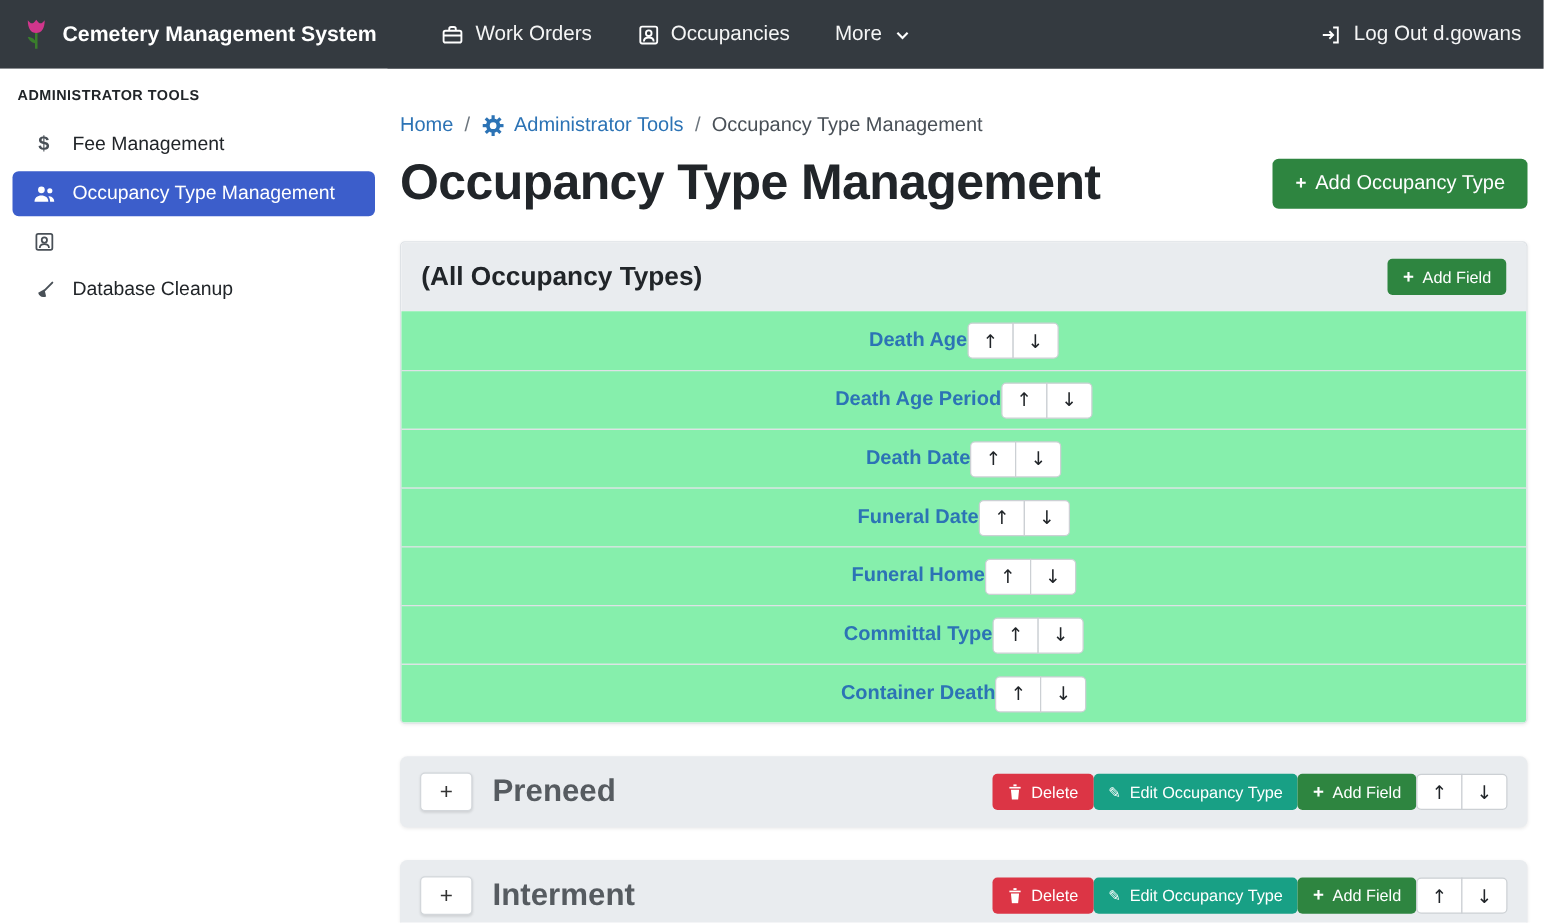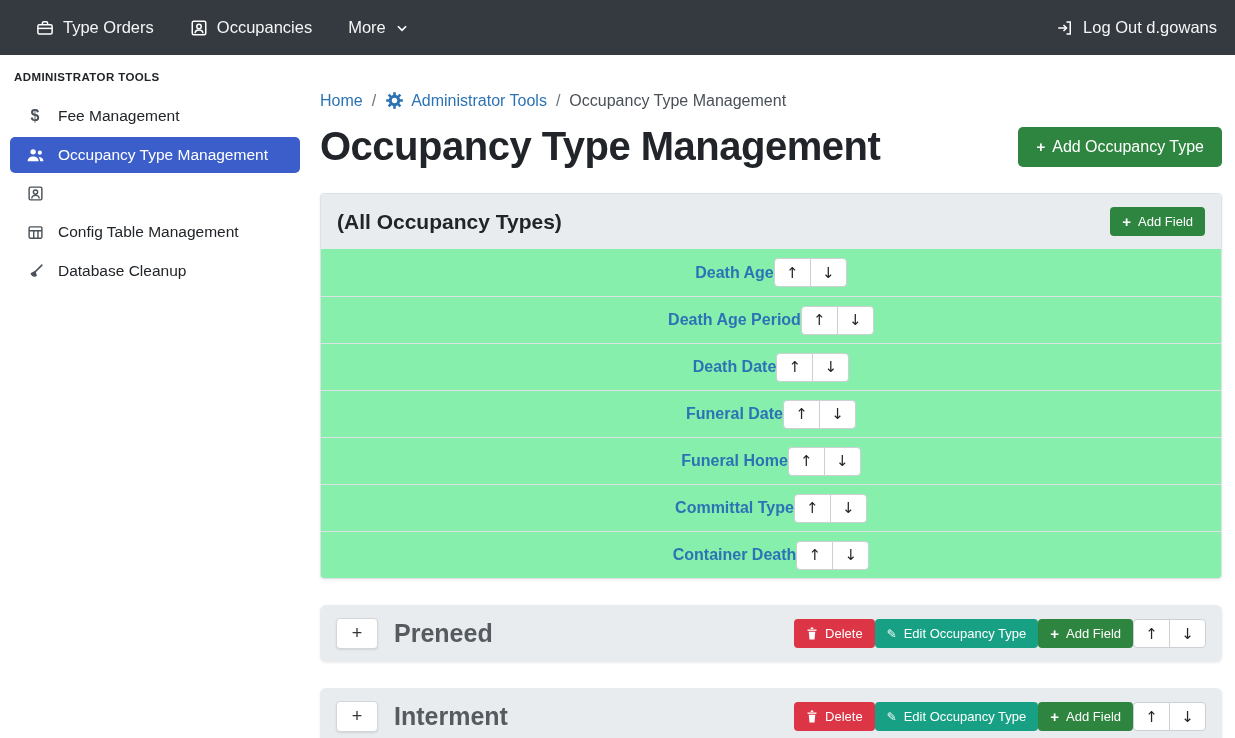--- a/index.html
+++ b/index.html
@@ -81,28 +81,36 @@
     font-size:18px;color:#333;cursor:pointer;box-shadow:0 1px 2px rgba(0,0,0,.1);
     display:flex;align-items:center;justify-content:center;}
   .section-title{font-size:25px;font-weight:600;color:var(--section-title);}
   .section-actions{margin-left:auto;display:flex;align-items:flex-end;gap:0;}
   .glyph{font-size:12px;line-height:1;font-family:"DejaVu Sans",sans-serif;}
 </style>
 </head>
 <body>
 
 <nav class="navbar">
+  <div class="brand">
+    <svg width="22" height="28" viewBox="0 0 26 32">
+      <path d="M13 14 L13 29" stroke="#3a7d2c" stroke-width="2.4" fill="none"></path>
+      <path d="M13 24 C9 24 6 21 5 18 C9 18 12 20 13 24 Z" fill="#3a7d2c"></path>
+      <path d="M5 2 C5 10 8 14 13 14 C18 14 21 10 21 2 C18 6 16 6 13 1.5 C10 6 8 6 5 2 Z" fill="#d0368c"></path>
+    </svg>
+    <span>Cemetery Management System</span>
+  </div>
 
   <div class="nav-item">
     <svg width="18" height="18" viewBox="0 0 24 24" fill="none" stroke="#fff" stroke-width="2">
       <rect x="2.5" y="7.5" width="19" height="12.5" rx="2"></rect>
       <path d="M8.5 7.5 V5.5 a2 2 0 0 1 2-2 h3 a2 2 0 0 1 2 2 v2"></path>
       <path d="M2.5 12.5 h19"></path>
     </svg>
-    <span>Type Orders</span>
+    <span>Work Orders</span>
   </div>
 
   <div class="nav-item">
     <svg width="18" height="18" viewBox="0 0 24 24" fill="none" stroke="#fff" stroke-width="2">
       <rect x="3" y="3" width="18" height="18" rx="2"></rect>
       <circle cx="12" cy="10" r="3"></circle>
       <path d="M6.8 19 c0-3 2.4-4.4 5.2-4.4 s5.2 1.4 5.2 4.4"></path>
     </svg>
     <span>Occupancies</span>
   </div>
@@ -147,29 +155,20 @@
   <div class="side-item">
     <span class="ic">
       <svg width="17" height="17" viewBox="0 0 24 24" fill="none" stroke="currentColor" stroke-width="2">
         <rect x="3" y="3" width="18" height="18" rx="2"></rect>
         <circle cx="12" cy="10" r="3"></circle>
         <path d="M6.8 19 c0-3 2.4-4.4 5.2-4.4 s5.2 1.4 5.2 4.4"></path>
       </svg>
     </span>
   </div>
 
-  <div class="side-item">
-    <span class="ic">
-      <svg width="17" height="17" viewBox="0 0 24 24" fill="none" stroke="currentColor" stroke-width="2">
-        <rect x="3" y="4" width="18" height="16" rx="1.5"></rect>
-        <path d="M3 9.5 h18 M9.5 9.5 V20 M15.5 9.5 V20"></path>
-      </svg>
-    </span>
-    <span>Config Table Management</span>
-  </div>
 
   <div class="side-item">
     <span class="ic">
       <svg width="17" height="17" viewBox="0 0 24 24">
         <path d="M21 3 L12 12" stroke="currentColor" stroke-width="2.2" fill="none" stroke-linecap="round"></path>
         <path d="M12 10.5 L5 14.5 C6 18.5 9.5 20.5 14 18.5 Z" fill="currentColor"></path>
       </svg>
     </span>
     <span>Database Cleanup</span>
   </div>

